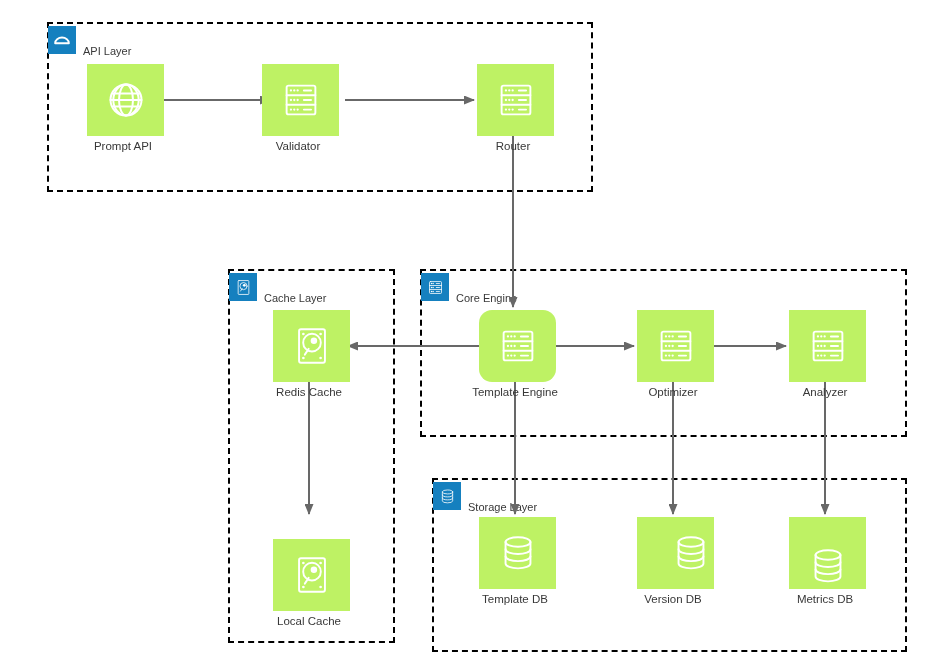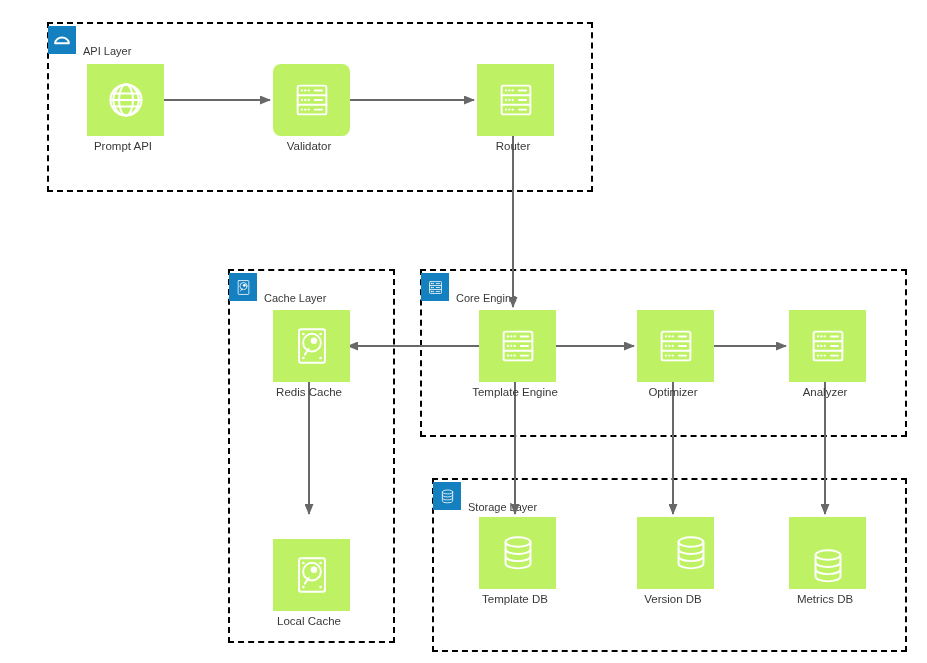--- a/index.html
+++ b/index.html
@@ -144,21 +144,21 @@
       <circle class="icon-stroke" cx="24" cy="24" r="15.5"></circle>
       <ellipse class="icon-stroke" cx="24" cy="24" rx="7" ry="15.5"></ellipse>
       <ellipse class="icon-stroke" cx="24" cy="24" rx="12.7" ry="15.5"></ellipse>
       <line class="icon-stroke" x1="10.6" y1="17.5" x2="37.4" y2="17.5"></line>
       <line class="icon-stroke" x1="8.5" y1="24" x2="39.5" y2="24"></line>
       <line class="icon-stroke" x1="10.6" y1="30.5" x2="37.4" y2="30.5"></line>
     </svg>
     <div class="node-label">Prompt API</div>
   </div>
 
-  <div class="node" style="left:273px; top:64px;border-radius:8px;">
+  <div class="node" style="left:262px; top:64px;">
     <svg width="46" height="46" viewBox="0 0 48 48">
       <rect class="icon-stroke" x="9" y="9" width="30" height="30" rx="2"></rect>
       <line class="icon-stroke" x1="9" y1="19" x2="39" y2="19"></line>
       <line class="icon-stroke" x1="9" y1="29" x2="39" y2="29"></line>
       <line class="icon-stroke" stroke-width="2.4" x1="27" y1="14" x2="34.5" y2="14"></line>
       <line class="icon-stroke" stroke-width="2.4" x1="27" y1="24" x2="34.5" y2="24"></line>
       <line class="icon-stroke" stroke-width="2.4" x1="27" y1="34" x2="34.5" y2="34"></line>
       <circle class="icon-fill" cx="13.5" cy="14" r="1.2"></circle>
         <circle class="icon-fill" cx="17" cy="14" r="1.2"></circle>
         <circle class="icon-fill" cx="20.5" cy="14" r="1.2"></circle>
@@ -200,21 +200,21 @@
         <circle class="icon-fill" cx="33" cy="11.5" r="1.4"></circle>
       <circle class="icon-fill" cx="15" cy="36.5" r="1.4"></circle>
         <circle class="icon-fill" cx="33" cy="36.5" r="1.4"></circle>
       <circle class="icon-stroke" cx="24" cy="20.5" r="9.2"></circle>
       <circle class="icon-fill" cx="26" cy="18.5" r="3.4"></circle>
       <line class="icon-stroke" stroke-width="5" x1="20.5" y1="27" x2="16.5" y2="33"></line>
     </svg>
     <div class="node-label">Redis Cache</div>
   </div>
 
-  <div class="node" style="left:479px; top:310px;">
+  <div class="node" style="left:479px; top:310px;border-radius:13px;">
     <svg width="46" height="46" viewBox="0 0 48 48">
       <rect class="icon-stroke" x="9" y="9" width="30" height="30" rx="2"></rect>
       <line class="icon-stroke" x1="9" y1="19" x2="39" y2="19"></line>
       <line class="icon-stroke" x1="9" y1="29" x2="39" y2="29"></line>
       <line class="icon-stroke" stroke-width="2.4" x1="27" y1="14" x2="34.5" y2="14"></line>
       <line class="icon-stroke" stroke-width="2.4" x1="27" y1="24" x2="34.5" y2="24"></line>
       <line class="icon-stroke" stroke-width="2.4" x1="27" y1="34" x2="34.5" y2="34"></line>
       <circle class="icon-fill" cx="13.5" cy="14" r="1.2"></circle>
         <circle class="icon-fill" cx="17" cy="14" r="1.2"></circle>
         <circle class="icon-fill" cx="20.5" cy="14" r="1.2"></circle>

